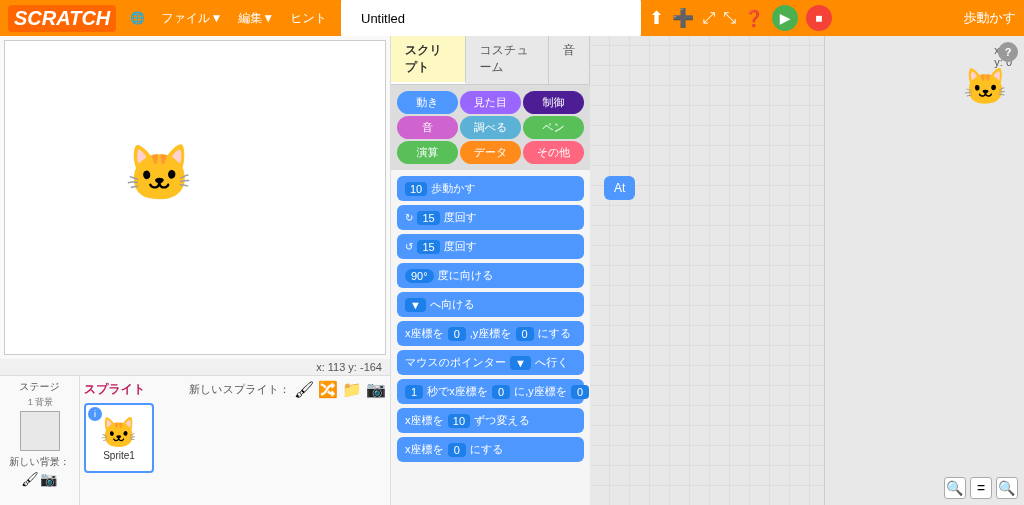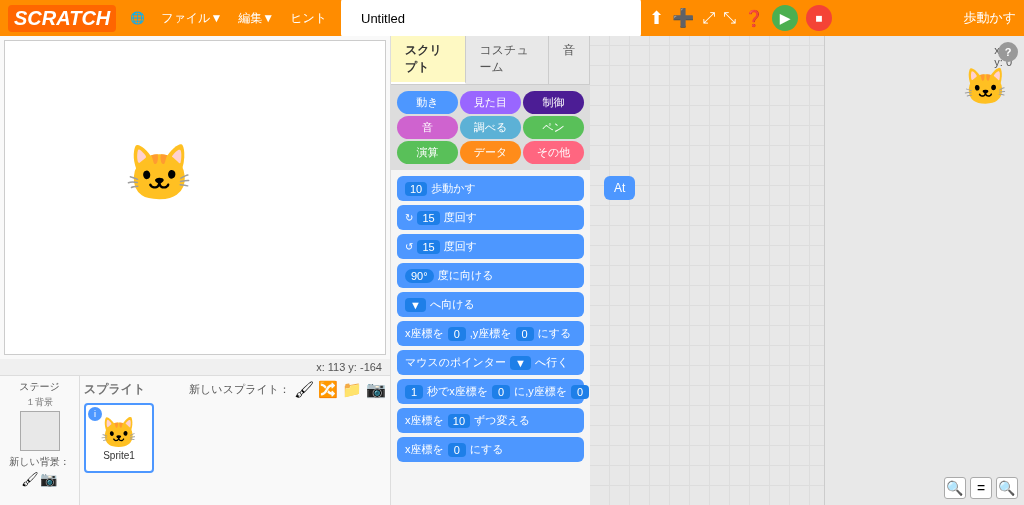--- a/index.html
+++ b/index.html
@@ -22,21 +22,21 @@
     #main { display: flex; height: calc(505px - 36px); }
 
     
     #stage-area { display: flex; flex-direction: column; width: 390px; min-width: 390px; background: #f9f9f9; }
     #stage-canvas { background: white; flex: 1; position: relative; border: 1px solid #ccc; margin: 4px; }
     #stage-cat { position: absolute; left: 140px; top: 130px; font-size: 60px; }
     #stage-coords { text-align: right; padding: 2px 8px; font-size: 11px; color: #555; background: #f0f0f0; }
     #sprite-panel { height: 130px; background: #f9f9f9; border-top: 1px solid #ddd; display: flex; }
     #sprite-list-area { flex: 1; padding: 4px; }
     #sprite-header { display: flex; justify-content: space-between; align-items: center; margin-bottom: 4px; }
-    #sprite-label { font-size: 12px; font-weight: bold; color: #737373; }
+    #sprite-label { font-size: 12px; font-weight: bold; color: #be185d; }
     #new-sprite-label { font-size: 11px; color: #555; }
     #new-sprite-icons { display: flex; gap: 4px; }
     .sprite-icon-btn { font-size: 16px; cursor: pointer; }
     #sprite-item { width: 70px; height: 70px; border: 2px solid #4d97ff; border-radius: 4px; display: flex; flex-direction: column; align-items: center; justify-content: center; background: white; cursor: pointer; position: relative; }
     #sprite-item-info { position: absolute; top: 2px; left: 2px; background: #4d97ff; color: white; border-radius: 50%; width: 14px; height: 14px; font-size: 9px; display: flex; align-items: center; justify-content: center; cursor: pointer; }
     #sprite-cat-img { font-size: 30px; }
     #sprite-name { font-size: 10px; color: #333; }
     #stage-selector { width: 80px; display: flex; flex-direction: column; align-items: center; padding: 4px; border-right: 1px solid #ddd; }
     #stage-box { width: 40px; height: 40px; border: 1px solid #aaa; background: #e8e8e8; display: flex; align-items: center; justify-content: center; font-size: 9px; color: #555; cursor: pointer; margin-top: 2px; }
     #stage-sel-label { font-size: 10px; color: #555; margin-bottom: 2px; }

